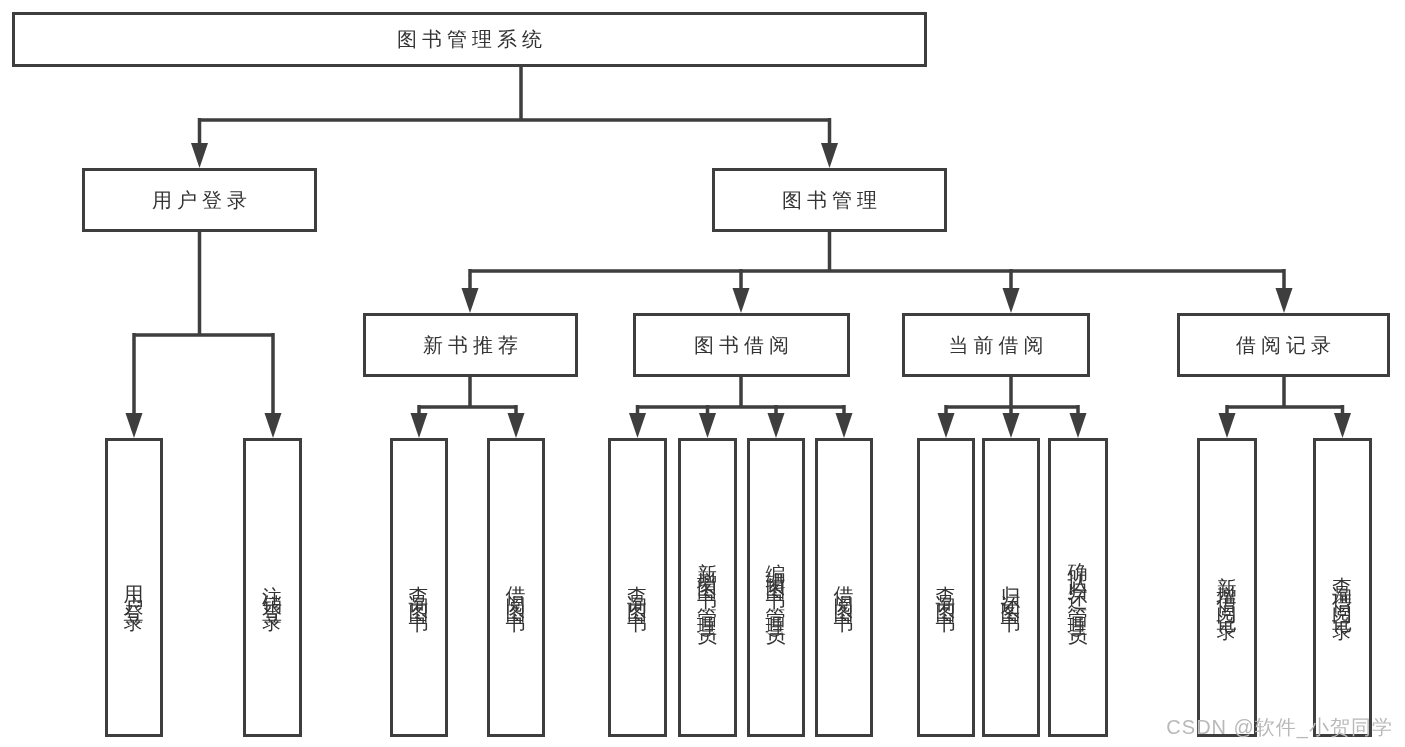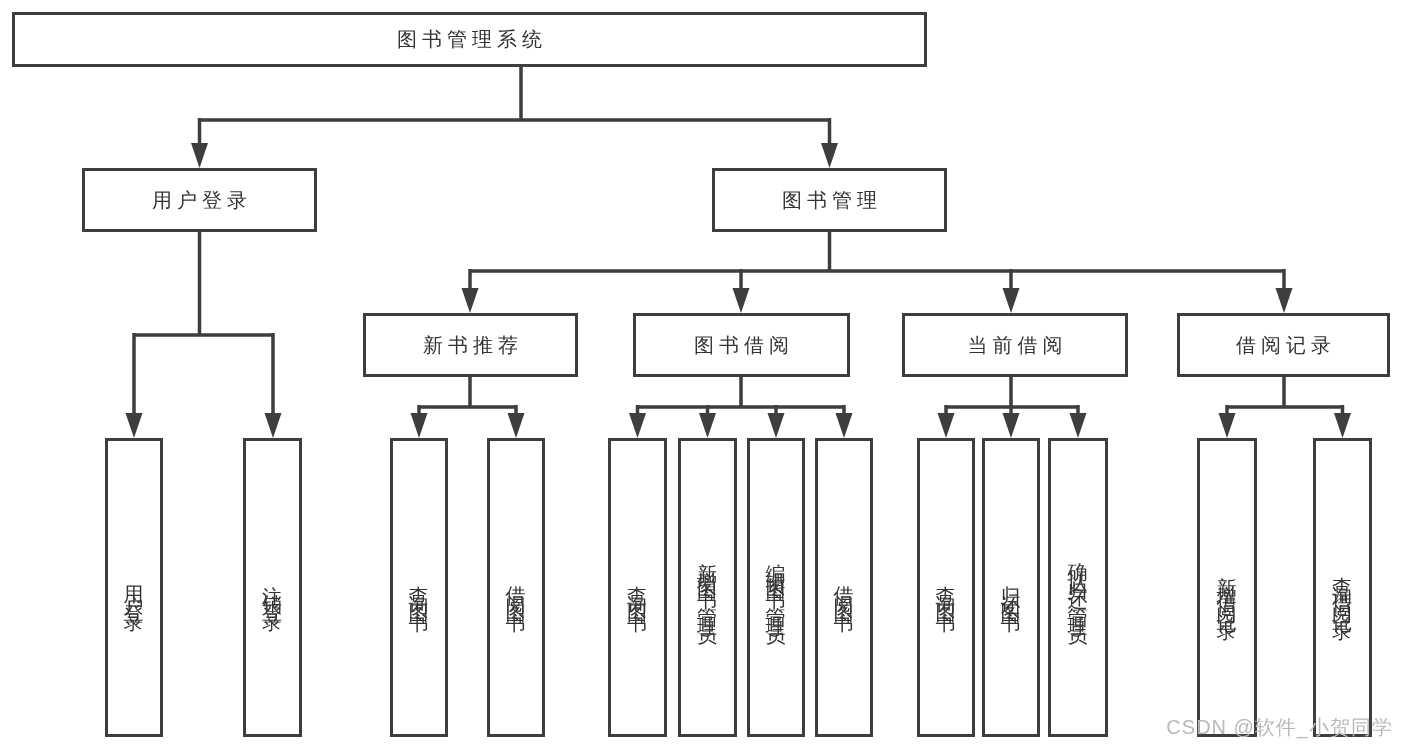--- a/index.html
+++ b/index.html
@@ -137,21 +137,21 @@
   <div class="node h" style="left:712px; top:168px; width:235px; height:64px;">
     <span class="lbl">图书管理</span>
   </div>
 
   <div class="node h" style="left:633px; top:313px; width:217px; height:64px;">
     <span class="lbl">图书借阅</span>
   </div>
   <div class="node h" style="left:363px; top:313px; width:215px; height:64px;">
     <span class="lbl">新书推荐</span>
   </div>
-  <div class="node h" style="left:902px; top:313px; width:226px; height:64px;">
+  <div class="node h" style="left:902px; top:313px; width:188px; height:64px;">
     <span class="lbl">当前借阅</span>
   </div>
   <div class="node h" style="left:1177px; top:313px; width:213px; height:64px;font-family:Liberation Mono, monospace;">
     <span class="lbl">借阅记录</span>
   </div>
 
   <div class="node v" style="left:105px; width:58px;">
     <span class="lbl">用户登录</span>
   </div>
   <div class="node v" style="left:243px; width:59px;">

